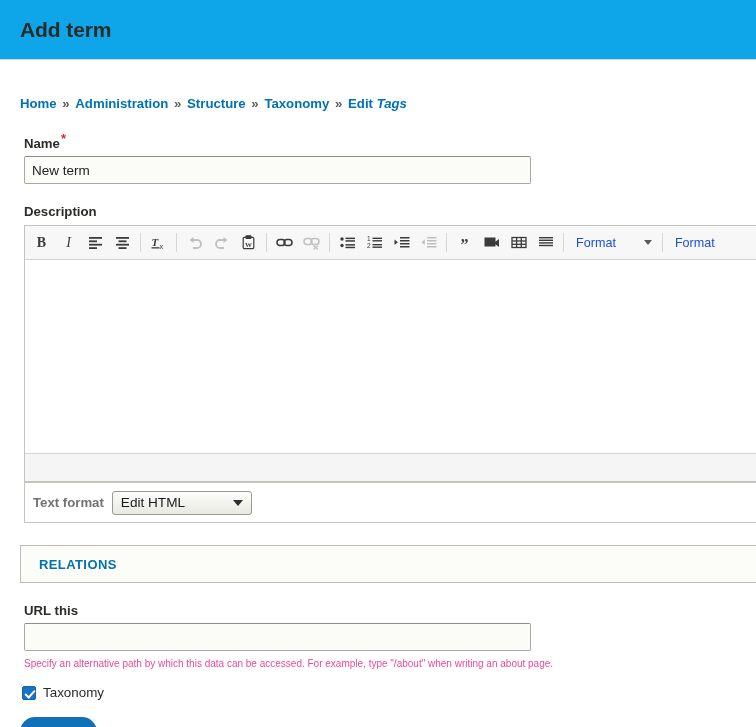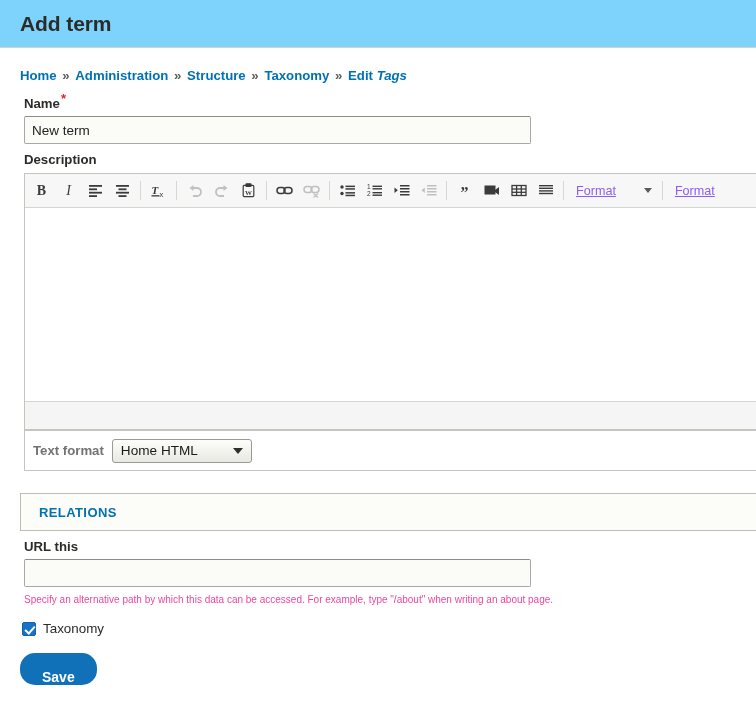--- a/index.html
+++ b/index.html
@@ -6,38 +6,38 @@
   html, body {
     margin: 0; padding: 0;
     width: 756px; height: 727px;
     background: #ffffff;
     font-family: "Liberation Sans", sans-serif;
     overflow: hidden;
   }
 
   
   .page-header {
-    background: #7dd3fc;
-    height: 48px;
+    background: #0ea5e9;
+    height: 60px;
     width: 756px;
     display: flex;
     align-items: center;
     padding-left: 20px;
     border-bottom: 1px solid #d3d3cb;
   }
   .page-title {
     font-size: 21px;
     font-weight: bold;
     color: #2b2b28;
     letter-spacing: -0.1px;
   }
 
   
   .breadcrumb {
-    padding: 20px 0 0 20px;
+    padding: 36px 0 0 20px;
     font-size: 13.2px;
     color: #3b3b38;
     white-space: nowrap;
   }
   .breadcrumb a {
     color: #0071b3;
     text-decoration: none;
     font-weight: bold;
   }
   .breadcrumb .sep {
@@ -47,21 +47,21 @@
   }
   .breadcrumb .italic-tail { font-style: italic; }
 
   
   .form-wrap { padding: 0 20px; }
 
   .field-label {
     font-size: 13.2px;
     font-weight: bold;
     color: #2b2b28;
-    margin: 8px 0 5px 4px;
+    margin: 20px 0 5px 4px;
   }
   .req-mark {
     color: #e02424;
     font-weight: bold;
     font-size: 13px;
     vertical-align: super;
     margin-left: 1px;
   }
 
   .text-input {
@@ -108,24 +108,23 @@
     width: 1px; height: 19px;
     background: #d7d7d2;
     margin: 0 4px;
     flex: 0 0 auto;
   }
   .ck-combo {
     height: 26px;
     display: flex;
     align-items: center;
     font-size: 12.6px;
-    color: #8b5cf6;
+    color: #1d4ed8;
     padding: 0 6px 0 8px;
     flex: 0 0 auto;
-    text-decoration: underline;
   }
   .ck-combo .lbl { white-space: nowrap; }
   .ck-combo .caret {
     width: 0; height: 0;
     border-left: 4px solid transparent;
     border-right: 4px solid transparent;
     border-top: 5px solid #5a5a5a;
     margin-left: 28px;
   }
   .ck-combo.styles .caret { margin-left: 46px; }
@@ -473,21 +472,21 @@
   </div>
 
   <div class="ck-body"></div>
   <div class="ck-footer"></div>
 </div>
 
 
 <div class="textformat-row">
   <span class="tf-label">Text format</span>
   <div class="tf-select">
-    <span>Home HTML</span>
+    <span>Edit HTML</span>
     <span class="caret"></span>
   </div>
 </div>
 
 
 <div class="relations">
   <span class="relations-legend">RELATIONS</span>
 </div>
 
 <div class="form-wrap">

